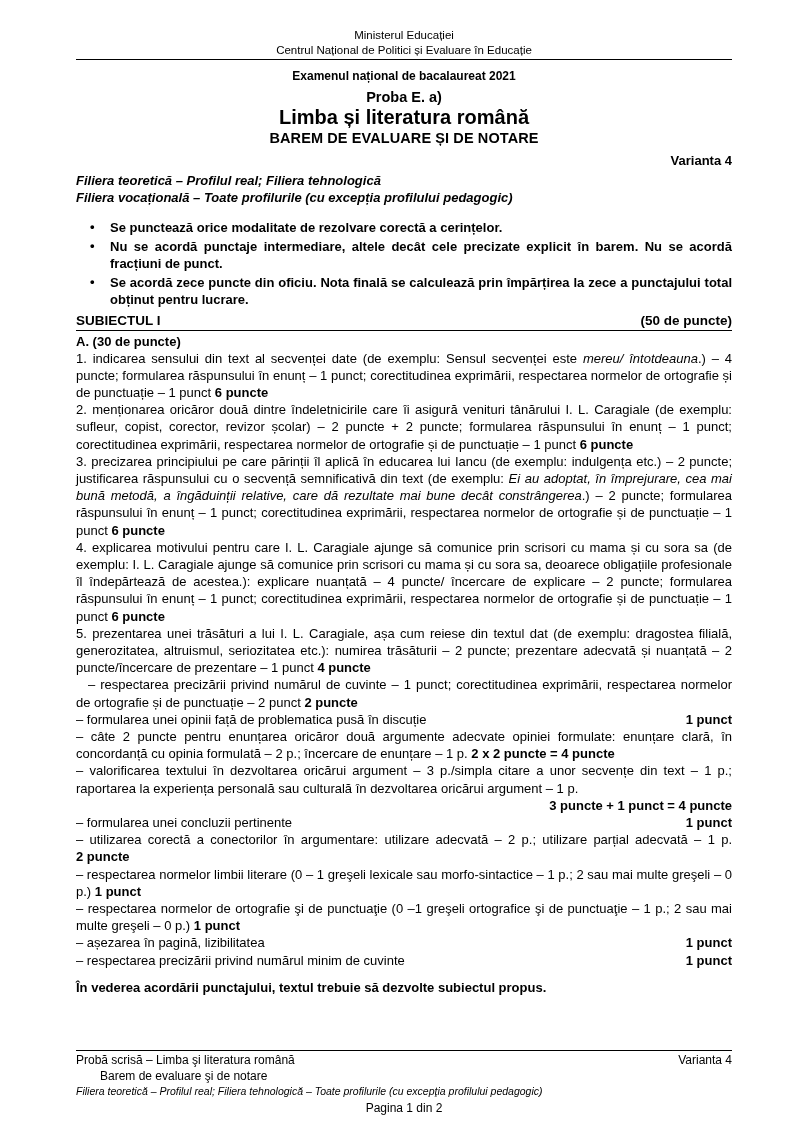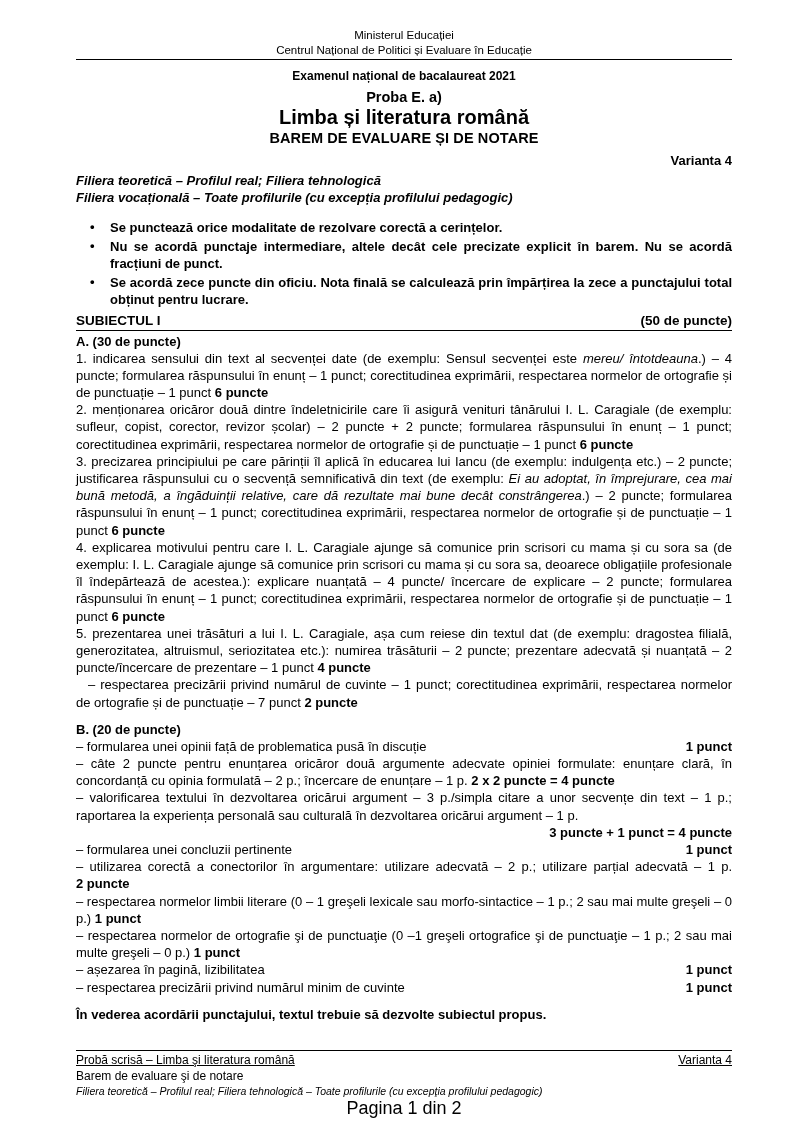--- a/index.html
+++ b/index.html
@@ -153,34 +153,34 @@
   }
   .footer .rule {
     border-bottom: 1.4px solid #000;
     margin-bottom: 2px;
   }
   .footer-row {
     display: flex;
     justify-content: space-between;
     font-size: 12px;
     line-height: 15.5px;
-    text-decoration: underline;
   }
   .footer-line {
     font-size: 12px;
     line-height: 15.5px;
+    margin-left: 24px;
   }
   .footer-italic {
     font-style: italic;
     font-size: 10.5px;
     line-height: 15px;
   }
   .footer-page {
     text-align: center;
-    font-size: 18px;
+    font-size: 12px;
     line-height: 16px;
     margin-top: 1px;
   }
 </style>
 </head>
 <body>
 
 <div class="page">
 
   <div class="ministry">
@@ -238,24 +238,23 @@
     <b class="pts">6 puncte</b></p>
 
   <p class="item"><span>4.</span>
     <span>explicarea motivului pentru care I. L. Caragiale ajunge să comunice prin scrisori cu mama și cu sora sa (de exemplu: I. L. Caragiale ajunge să comunice prin scrisori cu mama și cu sora sa, deoarece obligațiile profesionale îl îndepărtează de acestea.): explicare nuanțată – 4 puncte/ încercare de explicare – 2 puncte; formularea răspunsului în enunț – 1 punct; corectitudinea exprimării, respectarea normelor de ortografie și de punctuație – 1 punct</span>
     <b class="pts">6 puncte</b></p>
 
   <p class="item"><span>5.</span>
     <span>prezentarea unei trăsături a lui I. L. Caragiale, așa cum reiese din textul dat (de exemplu: dragostea filială, generozitatea, altruismul, seriozitatea etc.): numirea trăsăturii – 2 puncte; prezentare adecvată și nuanțată – 2 puncte/încercare de prezentare – 1 punct</span>
     <b class="pts">4 puncte</b></p>
 
-  <p class="item indent"><span>–  respectarea precizării privind numărul de cuvinte – 1 punct; corectitudinea exprimării, respectarea normelor de ortografie și de punctuație – 7 punct</span>
+  <p class="item indent"><span>–  respectarea precizării privind numărul de cuvinte – 1 punct; corectitudinea exprimării, respectarea normelor de ortografie și de punctuație – 2 punct</span>
     <b class="pts">2 puncte</b></p>
 
-  <div class="sec-head spaced">B. (20 de puncte)</div>
 
   <div class="rowline">
     <span class="txt">– formularea unei opinii față de problematica pusă în discuție</span>
     <b class="pts">1 punct</b>
   </div>
 
   <p class="item"><span>– câte 2 puncte pentru enunțarea oricăror două argumente adecvate opiniei formulate: enunțare clară, în concordanță cu opinia formulată – 2 p.; încercare de enunțare – 1 p.</span>
     <b class="pts">2 x 2 puncte = 4 puncte</b></p>
 
 

